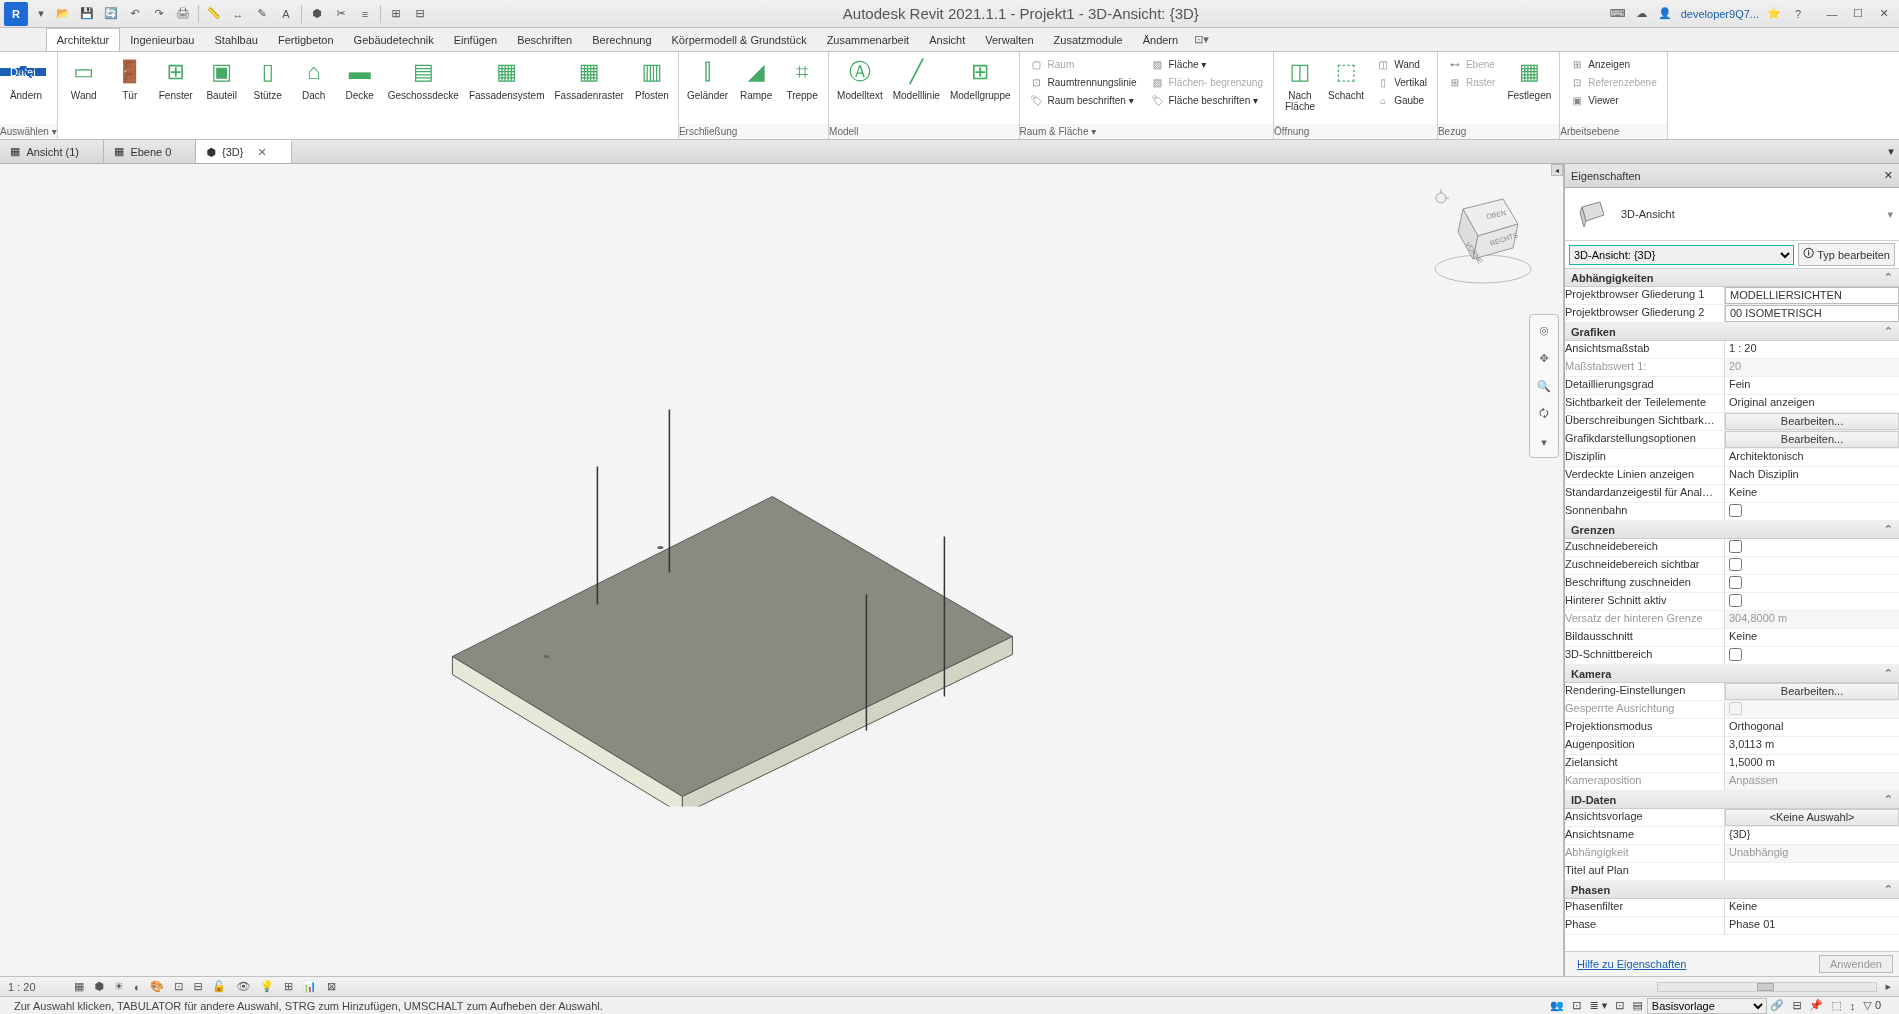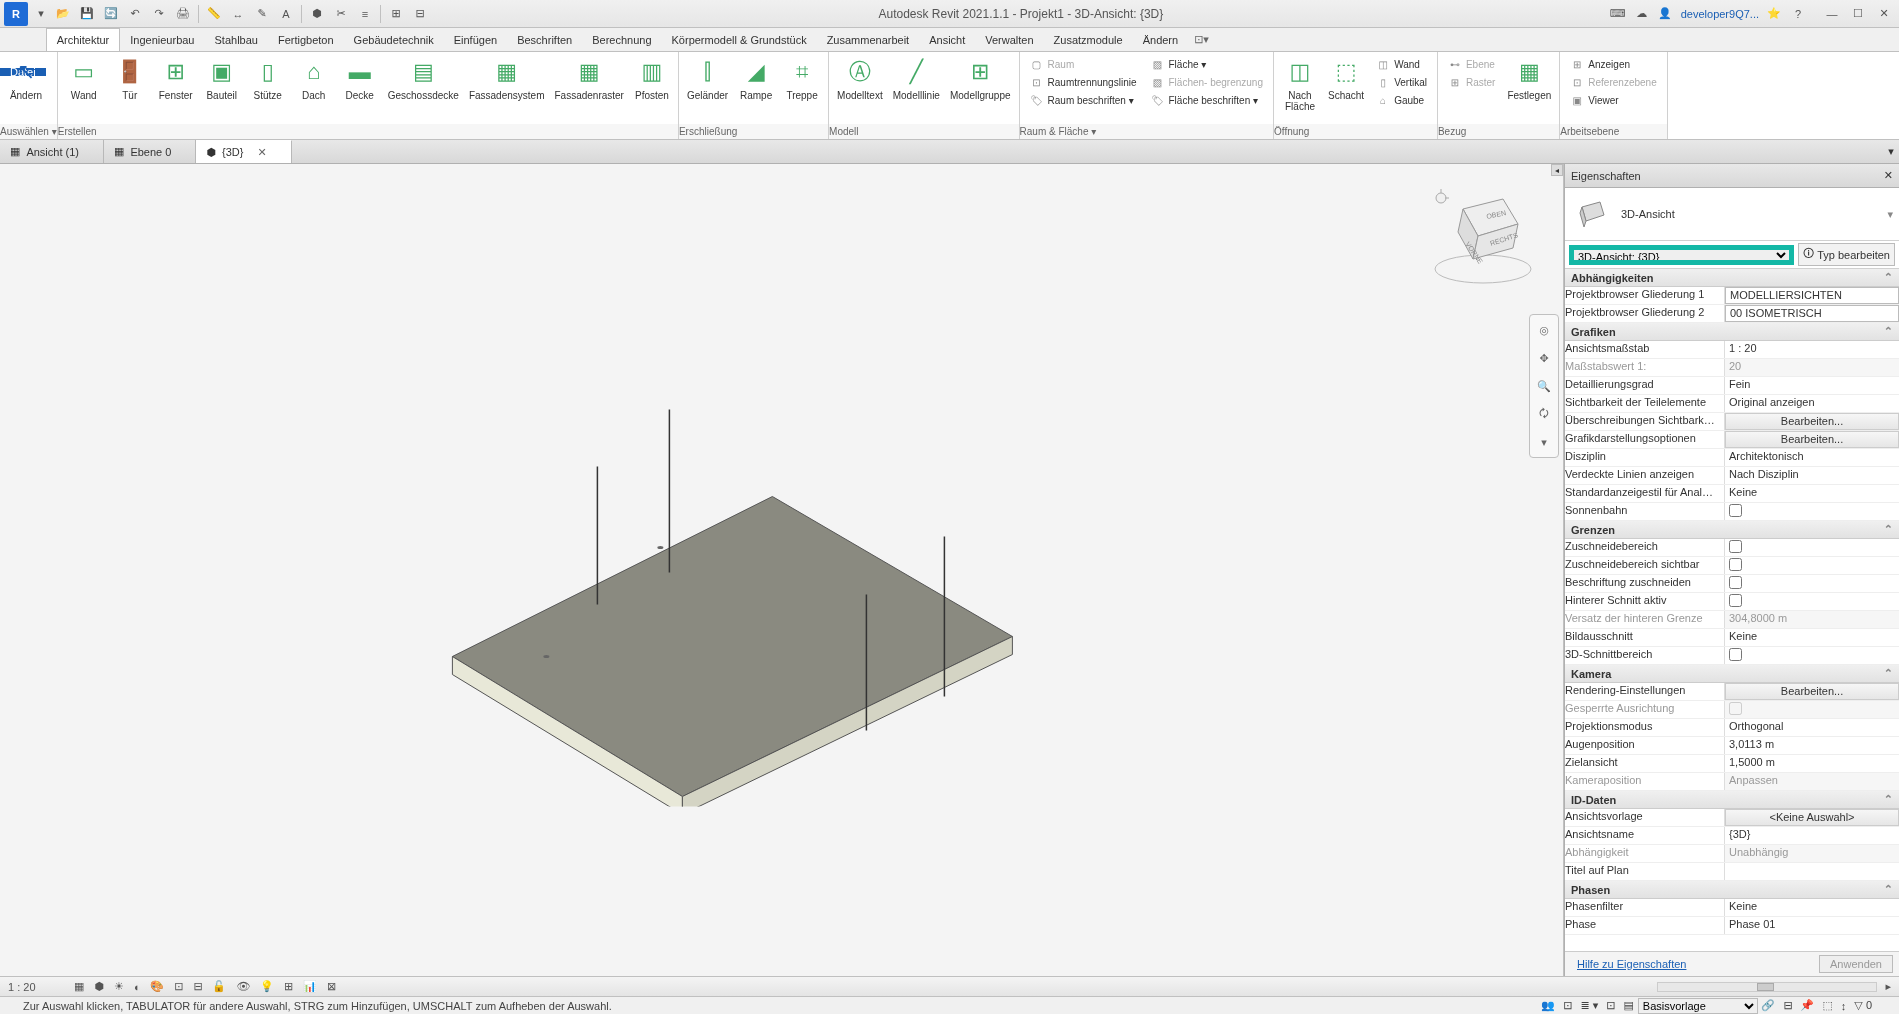--- a/index.html
+++ b/index.html
@@ -4,21 +4,21 @@
 <style>
 * { box-sizing: border-box; margin: 0; padding: 0; font-family: "Segoe UI", Arial, sans-serif; }
 body { background: #e5e5e5; width: 1899px; height: 1014px; overflow: hidden; font-size: 11px; color: #333; }
 
 
 .titlebar { height: 28px; background: linear-gradient(#f0f0f0,#e6e6e6); display: flex; align-items: center; border-bottom: 1px solid #c0c0c0; }
 .app-icon { width: 24px; height: 24px; background: #1e6bd6; color: #fff; display: flex; align-items: center; justify-content: center; font-weight: bold; margin: 0 4px; border-radius: 2px; }
 .qat { display: flex; gap: 6px; align-items: center; padding: 0 4px; }
 .qat-btn { width: 18px; height: 18px; display: flex; align-items: center; justify-content: center; color: #555; cursor: pointer; }
 .qat-sep { width: 1px; height: 18px; background: #c0c0c0; }
-.title-center { flex: 1; text-align: center; font-size: 12px; color: #555; }
+.title-center { flex: 1; text-align: center; font-size: 15px; color: #555; }
 .title-right { display: flex; align-items: center; gap: 6px; padding-right: 4px; }
 .user-link { color: #1a5fb4; font-size: 11px; cursor: pointer; }
 .win-btns { display: flex; gap: 4px; margin-left: 8px; }
 .win-btn { width: 22px; height: 18px; display: flex; align-items: center; justify-content: center; color: #555; cursor: pointer; }
 
 
 .menubar { height: 24px; background: #f0f0f0; display: flex; align-items: stretch; border-bottom: 1px solid #c0c0c0; }
 .menu-tab { padding: 4px 10px; font-size: 11px; cursor: pointer; display: flex; align-items: center; }
 .menu-tab.file { background: #1a5fb4; color: #fff; margin-top: 40px; }
 .menu-tab.active { background: #fff; border: 1px solid #c0c0c0; border-bottom: none; }
@@ -53,21 +53,21 @@
 .navbar-right .nb { width: 22px; height: 22px; display: flex; align-items: center; justify-content: center; color: #666; cursor: pointer; }
 .model-svg { position: absolute; left: 50%; top: 50%; transform: translate(-58%, -45%); }
 
 
 .props { width: 335px; background: #f0f0f0; display: flex; flex-direction: column; border-left: 1px solid #b0b0b0; }
 .props-header { height: 24px; background: linear-gradient(#e8e8e8,#d8d8d8); display: flex; align-items: center; padding: 0 6px; font-size: 11px; border-bottom: 1px solid #b0b0b0; gap: 28px; }
 .props-header .px { margin-left: auto; cursor: pointer; }
 .props-type-row { display: flex; align-items: center; padding: 6px; gap: 10px; background: #fff; border-bottom: 1px solid #d0d0d0; }
 .props-type-icon { width: 40px; height: 40px; display: flex; align-items: center; justify-content: center; color: #888; }
 .props-filter-row { display: flex; align-items: center; padding: 2px 4px; gap: 4px; background: #fff; border-bottom: 1px solid #d0d0d0; }
-.props-filter-row select { flex: 1; font-size: 11px; height: 20px; border: 5px solid #14b8a6; }
+.props-filter-row select { flex: 1; font-size: 11px; height: 20px; border: 1px solid #14b8a6; }
 .edit-type-btn { font-size: 11px; padding: 1px 4px; display: flex; align-items: center; gap: 3px; cursor: pointer; border: 1px solid #bbb; background: #f2f2f2; }
 .props-body { flex: 1; overflow-y: auto; background: #fff; }
 .prop-group-header { background: linear-gradient(#f0f0f0,#e2e2e2); font-size: 11px; font-weight: bold; padding: 2px 6px; border-bottom: 1px solid #ccc; display: flex; align-items: center; }
 .prop-group-header .collapse { margin-left: auto; color: #888; }
 .prop-row { display: flex; border-bottom: 1px solid #eee; font-size: 11px; height: 18px; }
 .prop-label { width: 160px; padding: 1px 6px; border-right: 1px solid #ddd; overflow: hidden; text-overflow: ellipsis; white-space: nowrap; }
 .prop-label.indent { padding-left: 0; }
 .prop-label.disabled { color: #999; }
 .prop-value { flex: 1; padding: 1px 4px; background: #fff; overflow: hidden; white-space: nowrap; position: relative; }
 .prop-value.btn { background: linear-gradient(#f6f6f6,#e6e6e6); text-align: center; border: 1px solid #ccc; cursor: pointer; }
@@ -76,21 +76,21 @@
 .prop-value.bordered { border: 1px solid #bbb; }
 .help-link { color: #1a5fb4; padding: 4px 6px; font-size: 11px; cursor: pointer; text-decoration: underline; }
 .apply-btn { padding: 2px 10px; font-size: 11px; background: #eee; border: 1px solid #bbb; cursor: pointer; color: #999; }
 
 
 .viewstatus { height: 20px; background: linear-gradient(#f4f4f4,#e4e4e4); border-top: 1px solid #c0c0c0; display: flex; align-items: center; padding: 0 6px; gap: 6px; font-size: 11px; }
 .vs-item { display: flex; align-items: center; gap: 2px; color: #555; cursor: pointer; padding: 0 2px; }
 .vs-scale { width: 60px; }
 
 
-.statusbar { height: 18px; background: #f0f0f0; border-top: 1px solid #c0c0c0; display: flex; align-items: center; padding: 0 23px; font-size: 11px; color: #444; }
+.statusbar { height: 18px; background: #f0f0f0; border-top: 1px solid #c0c0c0; display: flex; align-items: center; padding: 0 14px; font-size: 11px; color: #444; }
 .statusbar .fill { flex: 1; }
 .statusbar .sb-item { padding: 0 4px; display: flex; align-items: center; gap: 3px; cursor: pointer; }
 .sb-select { height: 16px; font-size: 11px; border: 1px solid #bbb; width: 120px; }
 
 select, input { font-family: inherit; }
 </style>
 </head>
 <body>
 
 <div class="titlebar">
@@ -202,21 +202,20 @@
         </div>
       <div class="rbtn-large">
           <div class="ico">▦</div>
           <div class="lbl">Fassadenraster</div>
         </div>
       <div class="rbtn-large">
           <div class="ico">▥</div>
           <div class="lbl">Pfosten</div>
         </div>
     </div>
-    <div class="ribbon-label">Erstellen</div>
   </div>
 
   <div class="ribbon-group">
     <div class="ribbon-items">
       <div class="rbtn-large">
           <div class="ico">⫿</div>
           <div class="lbl">Geländer</div>
         </div>
       <div class="rbtn-large">
           <div class="ico">◢</div>

